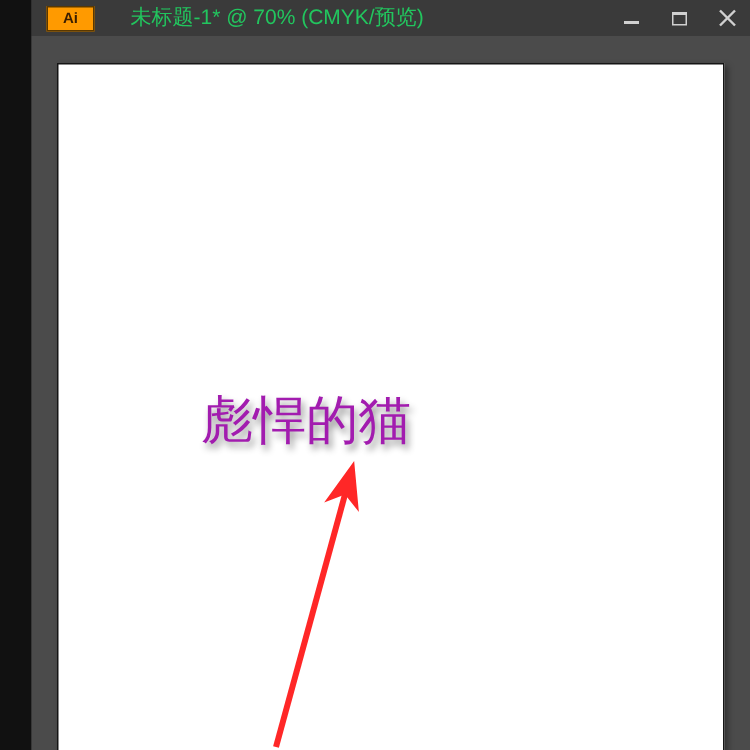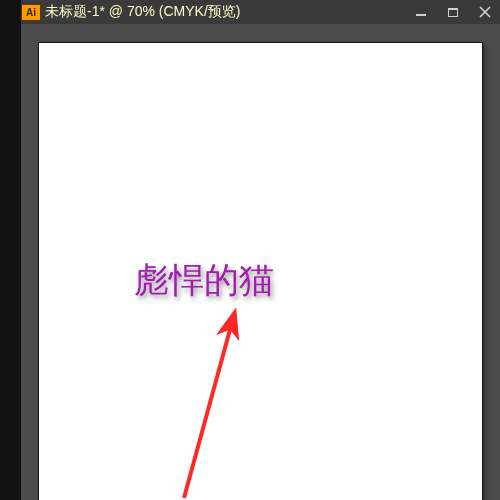--- a/index.html
+++ b/index.html
@@ -20,39 +20,39 @@
       position: absolute;
       top: 0;
       left: 21px;
       right: 0;
       height: 24px;
       background: #3a3a3a;
       display: flex;
       align-items: center;
     }
     .app-icon {
-      width: 20px;
+      width: 32px;
       height: 17px;
       background: #ff9a00;
       position: relative;
       display: flex;
       align-items: center;
       justify-content: center;
       border: 1px solid #5a3800;
-      margin-left: 0;
+      margin-left: 10px;
     }
     .app-icon-text {
       font-size: 10px;
       font-weight: bold;
       color: #3a1e00;
       font-family: Arial, sans-serif;
     }
     .title-text {
-      margin-left: 4px;
-      color: #fef9c3;
+      margin-left: 24px;
+      color: #22c55e;
       font-size: 14px;
     }
     .window-controls {
       position: absolute;
       right: 0;
       top: 0;
       display: flex;
       align-items: center;
       height: 24px;
       gap: 14px;

